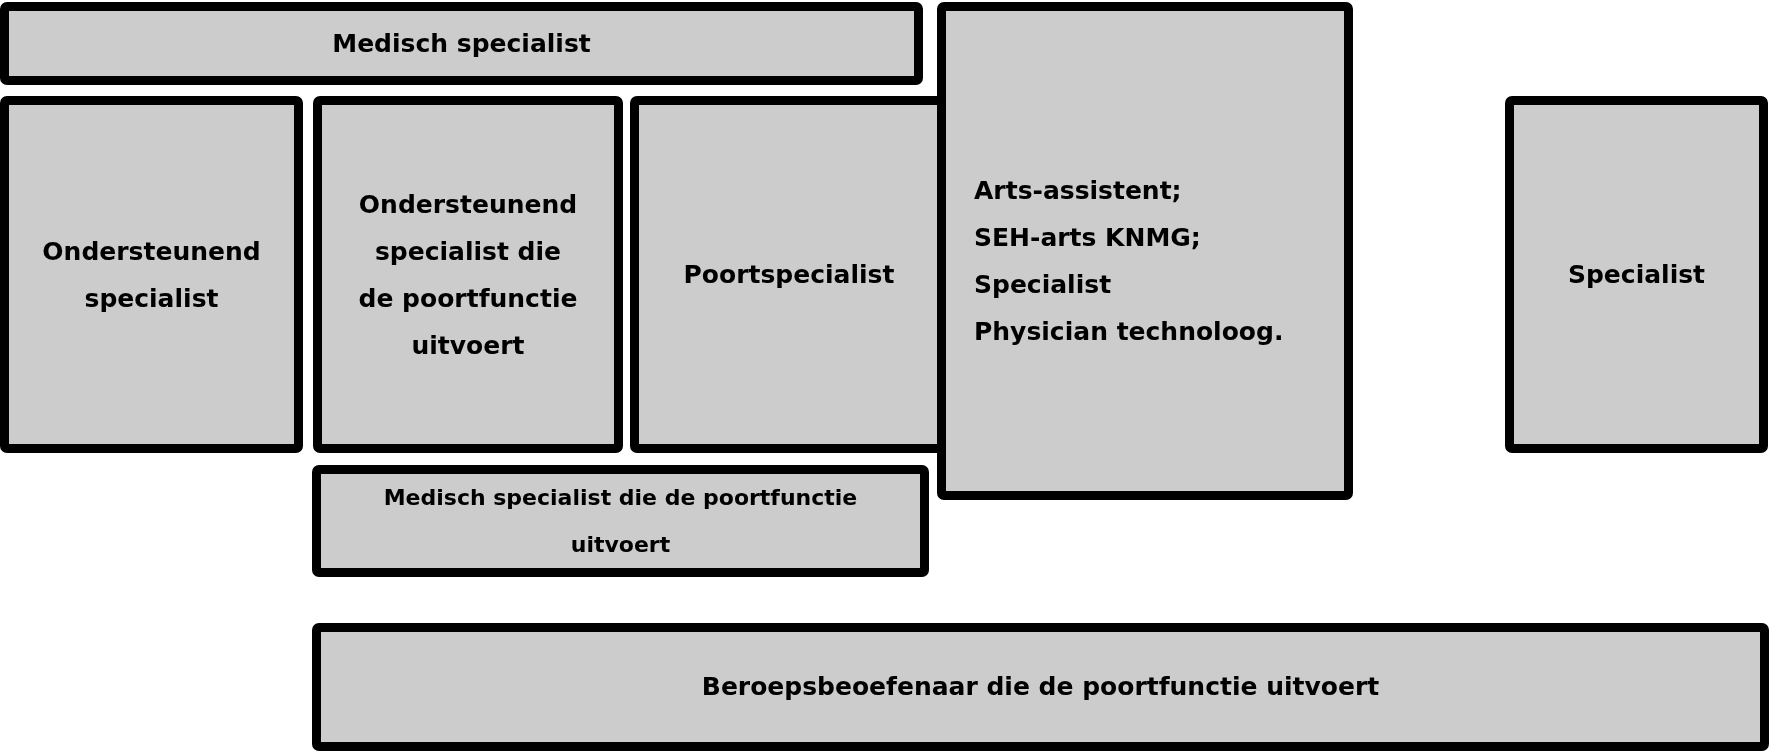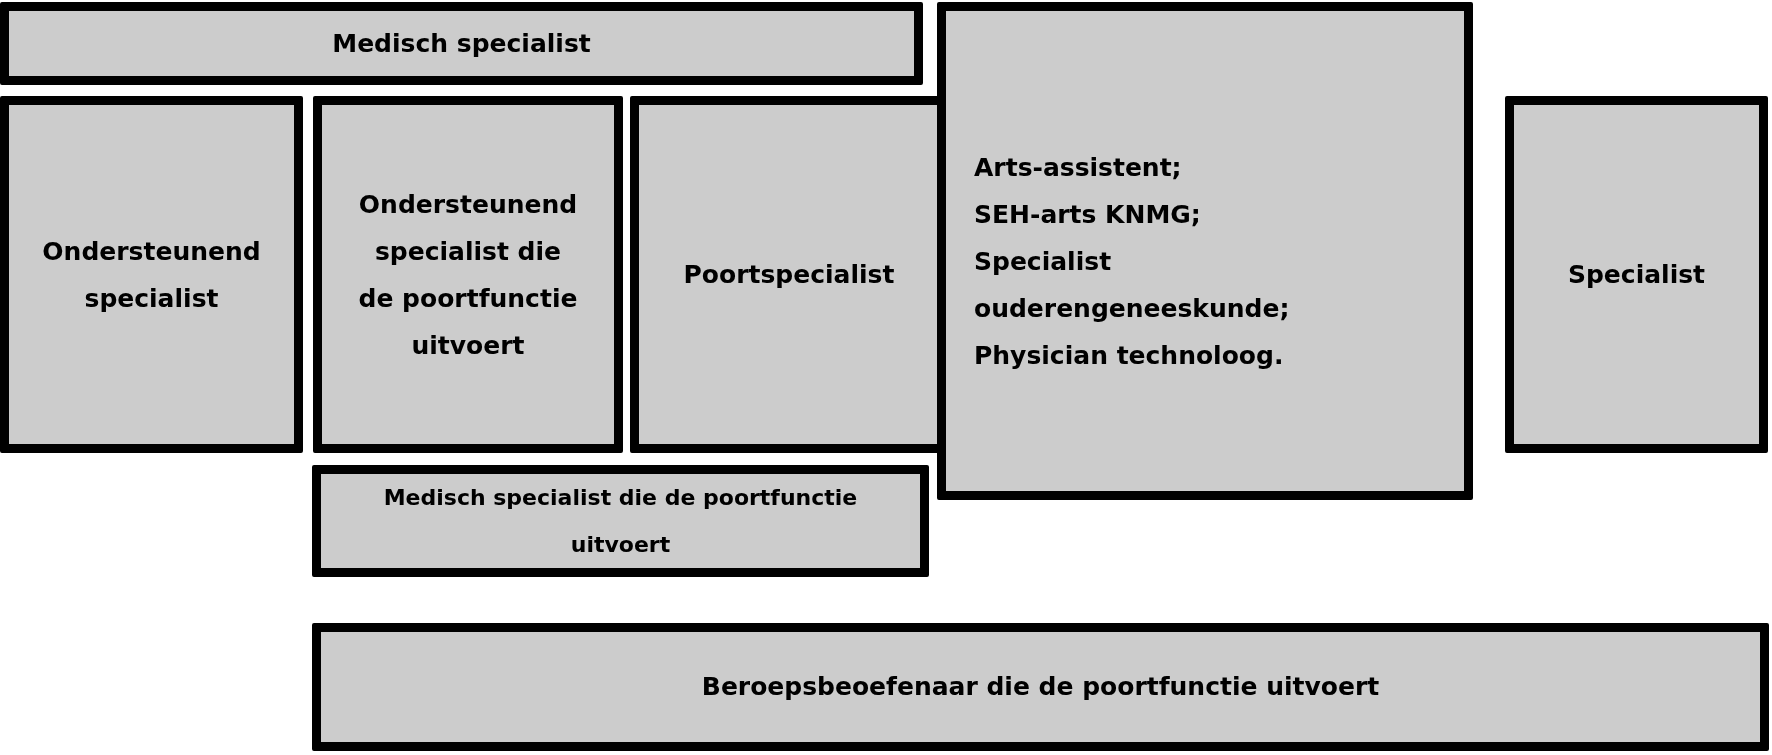--- a/index.html
+++ b/index.html
@@ -3,21 +3,21 @@
   <meta charset="utf-8">
   <style>
     html, body { margin: 0; padding: 0; background: #ffffff; }
     body { width: 1772px; height: 755px; position: relative; overflow: hidden;
            font-family: "DejaVu Sans", sans-serif; }
     .box {
       position: absolute;
       box-sizing: border-box;
       background: #cccccc;
       border: 9px solid #000000;
-      border-radius: 2px;
+      border-radius: 7px;
       display: flex;
       align-items: center;
       justify-content: center;
       text-align: center;
       color: #000000;
       font-weight: bold;
       font-size: 25px;
       line-height: 46px;
     }
     .box.list {
@@ -52,26 +52,25 @@
       <span>specialist die</span>
       <span>de poortfunctie</span>
       <span>uitvoert</span>
     </div>
   </div>
 
   <div class="box" style="left:630px; top:96px; width:318px; height:357px;">
     <span>Poortspecialist</span>
   </div>
 
-  <div class="box list" style="left:937px; top:2px; width:536px; height:498px;">
+  <div class="box list" style="left:937px; top:2px; width:416px; height:498px;">
     <div class="list-lines">
       <span>Arts-assistent;</span>
       <span>SEH-arts KNMG;</span>
       <span>Specialist</span>
-      <span>ouderengeneeskunde;</span>
       <span>Physician technoloog.</span>
     </div>
   </div>
 
   <div class="box" style="left:1505px; top:96px; width:263px; height:357px;">
     <span>Specialist</span>
   </div>
 
   <div class="box small" style="left:312px; top:465px; width:617px; height:112px;">
     <div class="list-lines" style="align-items:center;">

